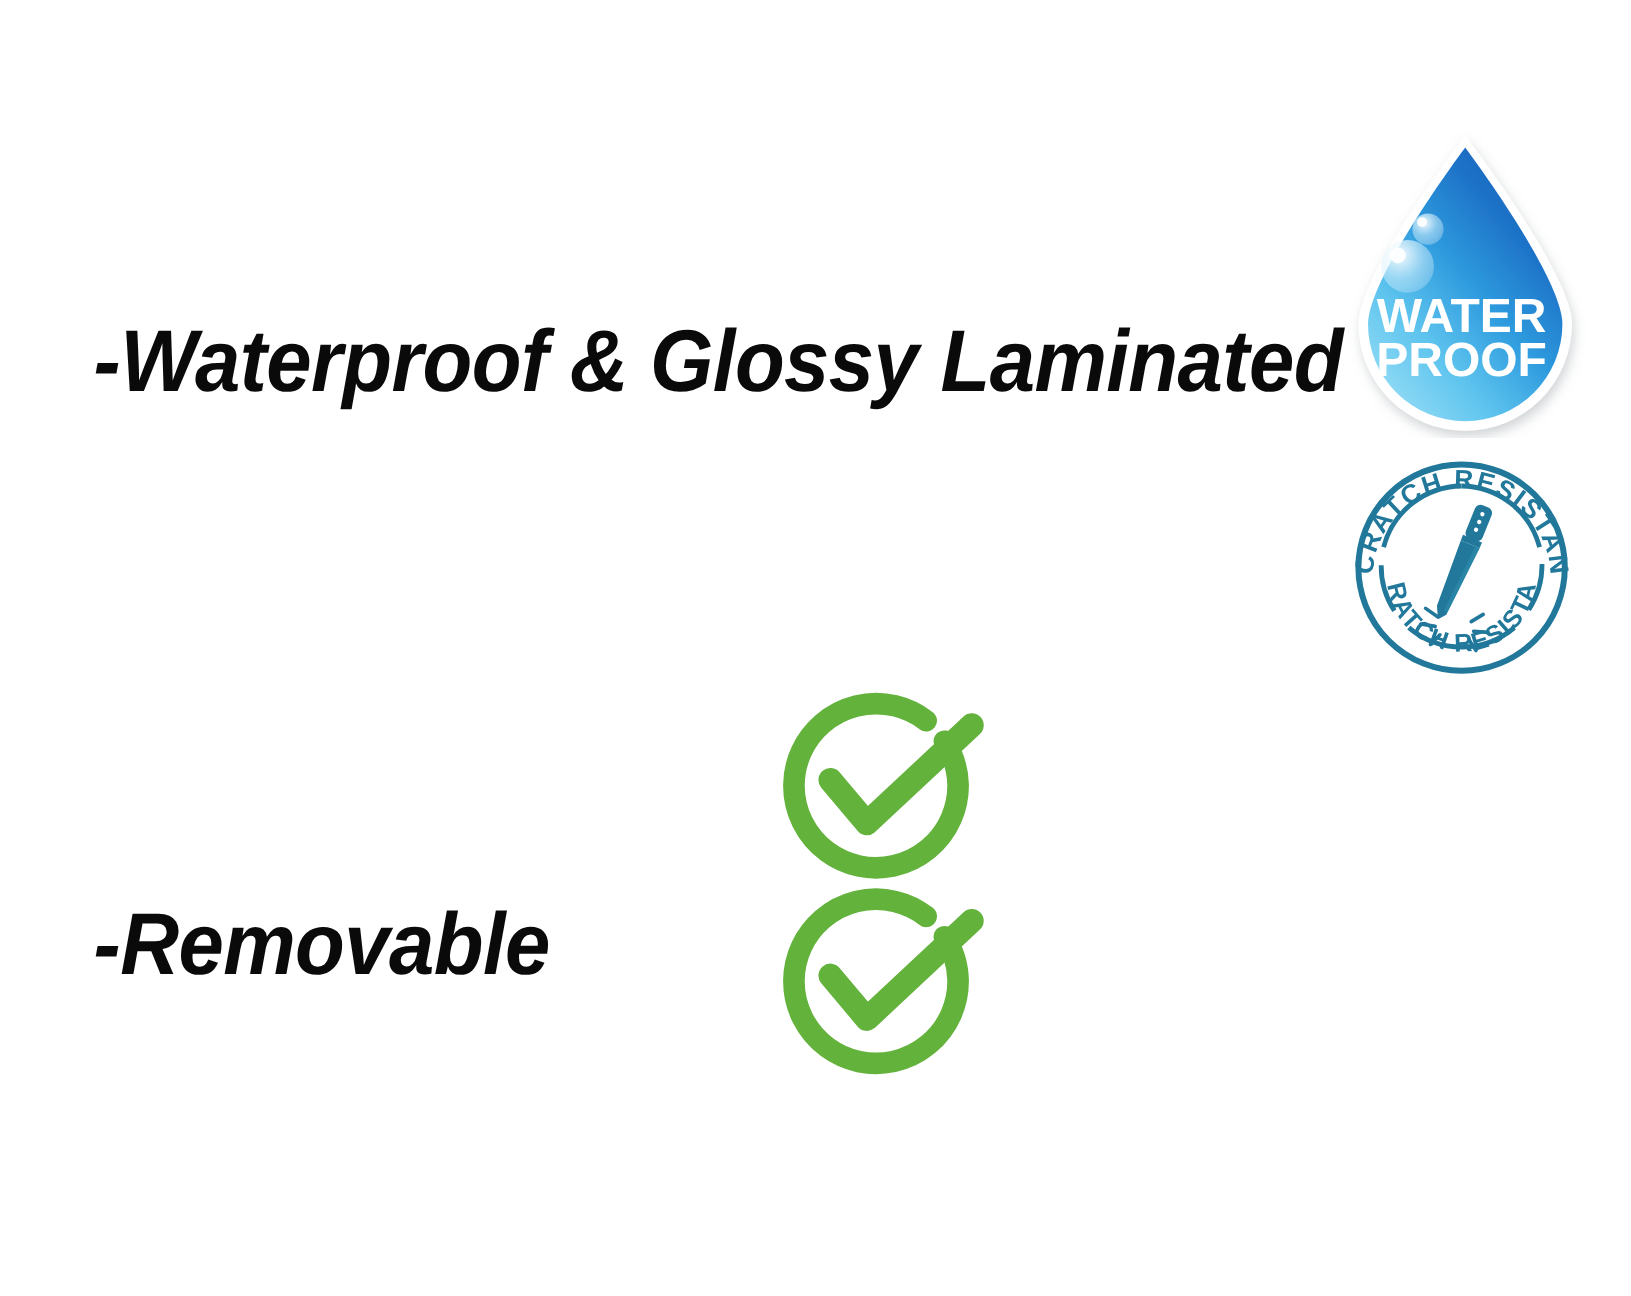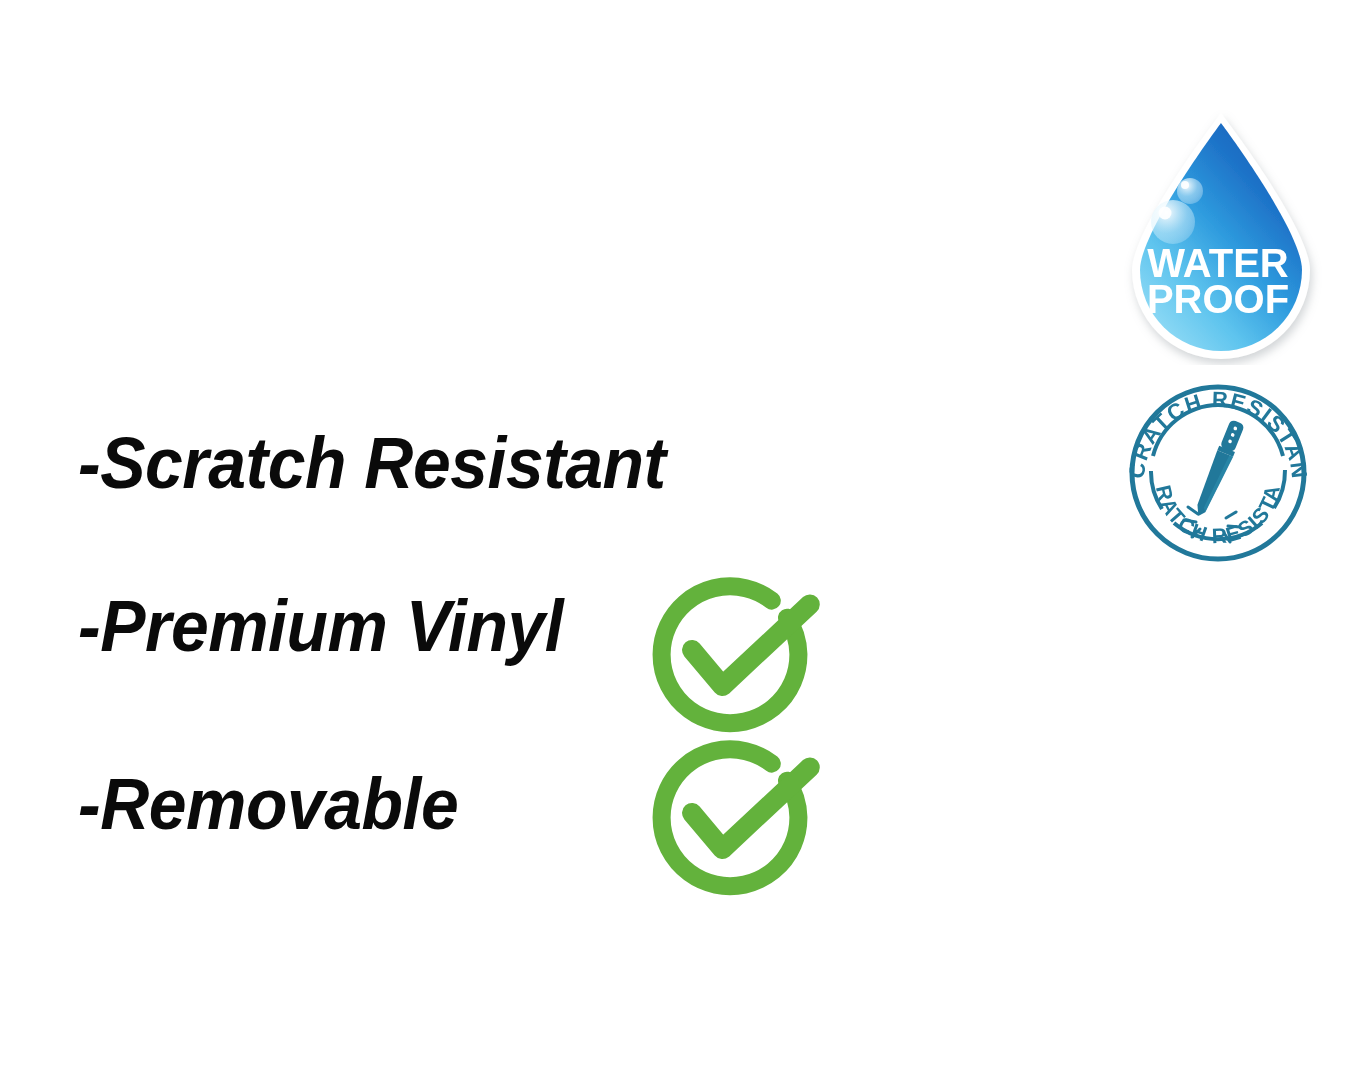--- a/index.html
+++ b/index.html
@@ -29,21 +29,21 @@
   .feature-row {
     position: absolute;
     left: 78px;
     display: flex;
     align-items: center;
     height: 96px;
   }
   .feature-row.r0 { top: 254px; }
   .feature-row.r1 { top: 415px; }
   .feature-row.r2 { top: 578px; }
-  .feature-row.r3 { top: 756px; text-align: center; }
+  .feature-row.r3 { top: 740px; text-align: center; }
 
   .feature-label {
     font-family: "Liberation Sans", sans-serif;
     font-weight: bold;
     font-style: italic;
     font-size: 73px;
     line-height: 96px;
     color: #0a0a0a;
     white-space: nowrap;
     letter-spacing: -0.5px;
@@ -81,28 +81,25 @@
   }
   .scratch-badge svg { display: block; width: 100%; height: 100%; }
 </style>
 </head>
 <body>
 
 <div id="page">
 
   <div class="feature-list">
 
-
-    <div class="feature-row r1">
-      <span class="feature-label">-Scratch Resistant</span>
+    <div class="feature-row r0">
+      <span class="feature-label">-Waterproof &amp; Glossy Laminated</span>
     </div>
 
-    <div class="feature-row r2">
-      <span class="feature-label">-Premium Vinyl</span>
-    </div>
+
 
     <div class="feature-row r3">
       <span class="feature-label">-Removable</span>
     </div>
   </div>
 
   <div class="check-mark c0">
     <svg viewBox="0 0 100 100" xmlns="http://www.w3.org/2000/svg">
       <path d="M 72 24
                A 36 36 0 1 0 86 52

